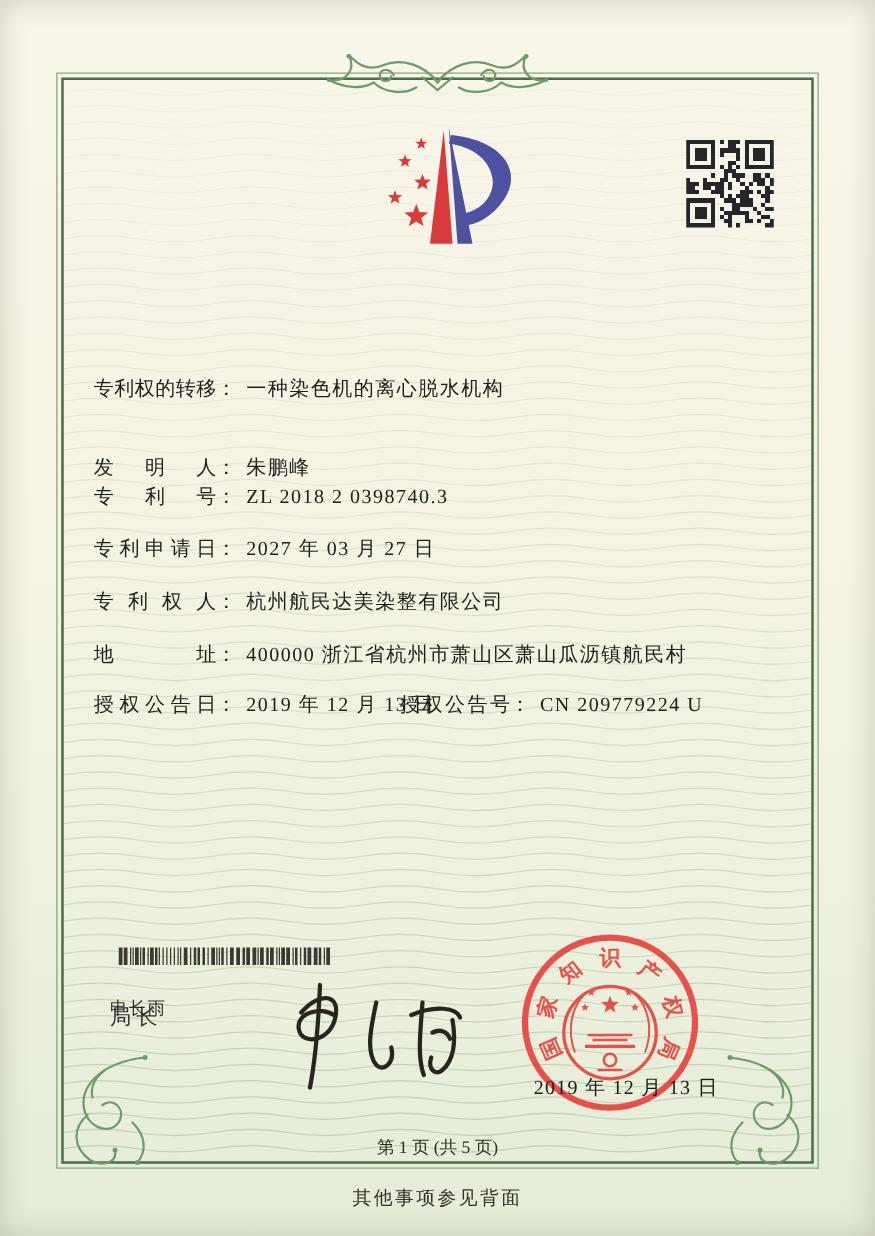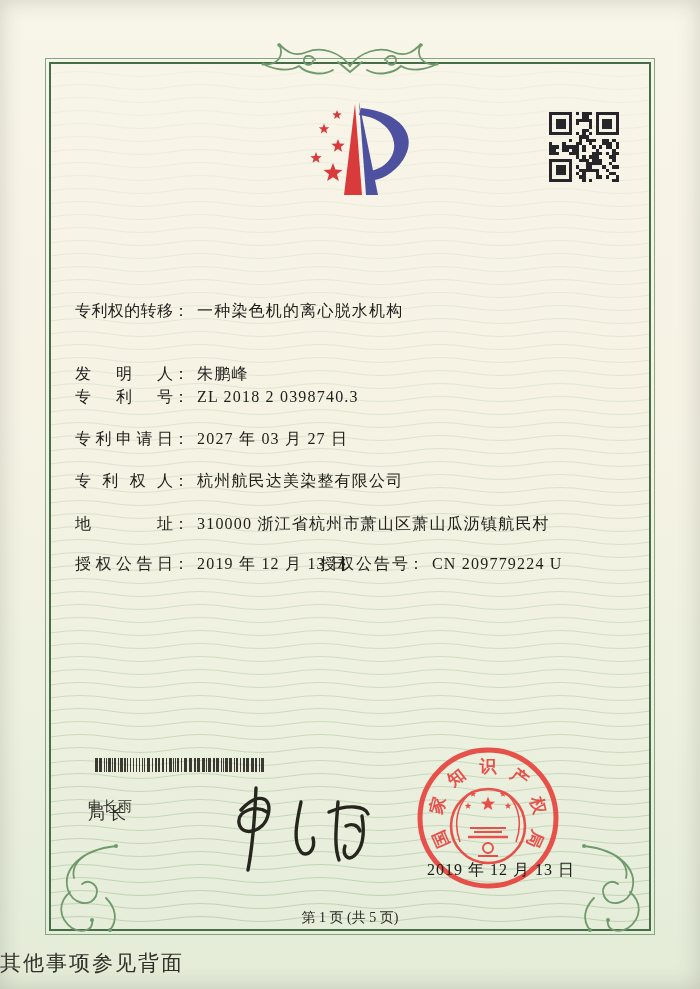--- a/index.html
+++ b/index.html
@@ -34,22 +34,22 @@
   .barcode { position:absolute; left:95px; top:758px; width:175px; height:14px;
              display:flex; align-items:stretch; }
   .barcode div { background:#3a3a33; }
   .signer-title { position:absolute; left:88px; top:802px; font-size:17px; letter-spacing:4px; color:#30302a; }
   .signer-name  { position:absolute; left:88px; top:798px; font-size:14px; letter-spacing:1px; color:#30302a; }
   .signature { position:absolute; left:205px; top:780px; }
   .seal { position:absolute; left:413px; top:743px; opacity:.92; }
   .seal-date { position:absolute; left:427px; top:860px; font-size:16px; letter-spacing:1px; color:#1c1c18; }
   .page-footer { position:absolute; left:0; top:909px; width:100%; text-align:center;
                  font-size:14px; color:#2a2a24; }
-  .back-note { position:absolute; left:0; top:949px; width:100%; text-align:left;
-               font-size:21px; letter-spacing:2px; color:#2f2f28; }
+  .back-note { position:absolute; left:0; top:949px; width:100%; text-align:center;
+               font-size:15px; letter-spacing:2px; color:#2f2f28; }
 </style>
 </head>
 <body>
 
 <div class="page">
 
   <svg id="waves" class="waves" width="700" height="989" viewBox="0 0 700 989">
       <path d="M50 74 q 30 -5 60 0 t 60 0 t 60 0 t 60 0 t 60 0 t 60 0 t 60 0 t 60 0 t 60 0 t 60 0" fill="none" stroke="rgba(110,150,100,0.060)" stroke-width="1"></path>
       <path d="M50 87 q 30 -5 60 0 t 60 0 t 60 0 t 60 0 t 60 0 t 60 0 t 60 0 t 60 0 t 60 0 t 60 0" fill="none" stroke="rgba(110,150,100,0.064)" stroke-width="1"></path>
       <path d="M50 100 q 30 -5 60 0 t 60 0 t 60 0 t 60 0 t 60 0 t 60 0 t 60 0 t 60 0 t 60 0 t 60 0" fill="none" stroke="rgba(110,150,100,0.068)" stroke-width="1"></path>
@@ -413,21 +413,21 @@
   <div class="field-row" style="top:387px">
     <span class="field-label">专利号</span><span class="field-colon">：</span><span class="field-value">ZL 2018 2 0398740.3</span>
   </div>
   <div class="field-row" style="top:429px">
     <span class="field-label">专利申请日</span><span class="field-colon">：</span><span class="field-value">2027 年 03 月 27 日</span>
   </div>
   <div class="field-row" style="top:471px">
     <span class="field-label">专利权人</span><span class="field-colon">：</span><span class="field-value">杭州航民达美染整有限公司</span>
   </div>
   <div class="field-row" style="top:514px">
-    <span class="field-label">地址</span><span class="field-colon">：</span><span class="field-value">310000 浙江省杭州市萧山区萧山瓜沥镇航民村</span>
+    <span class="field-label">地址</span><span class="field-colon">：</span><span class="field-value">400000 浙江省杭州市萧山区萧山瓜沥镇航民村</span>
   </div>
 
   <div class="field-row" style="top:554px">
     <span>
       <span class="field-label">授权公告日</span><span class="field-colon">：</span><span class="field-value">2019 年 12 月 13 日</span>
     </span>
     <span class="grant-right">
       <span class="field-label">授权公告号</span><span class="field-colon">：</span><span class="field-value">CN 209779224 U</span>
     </span>
   </div>

